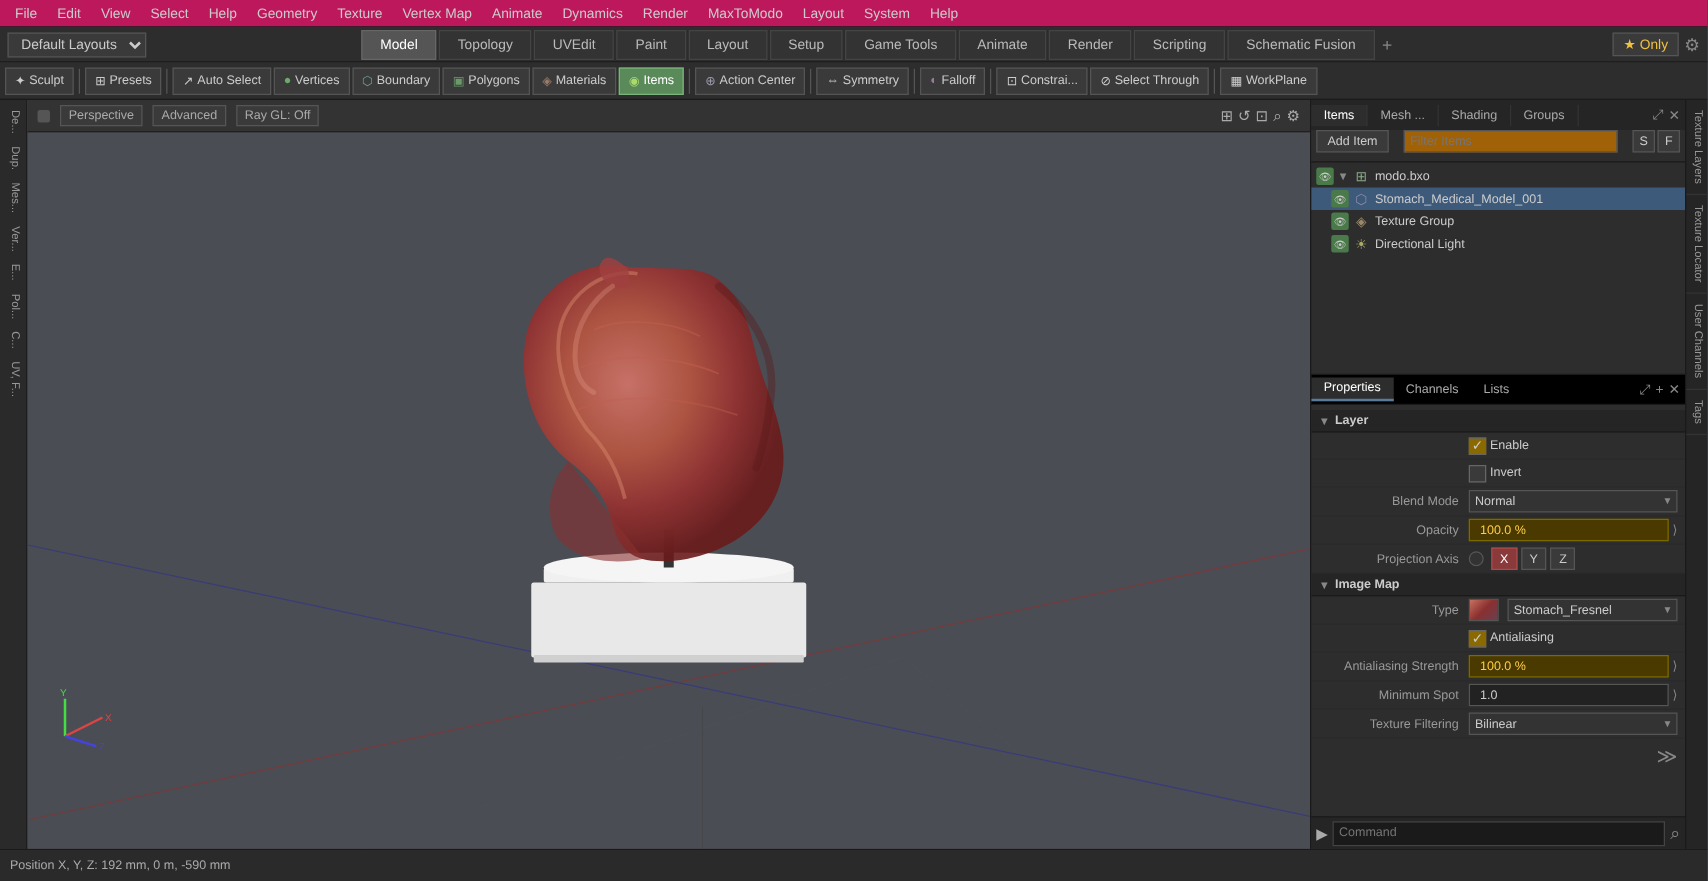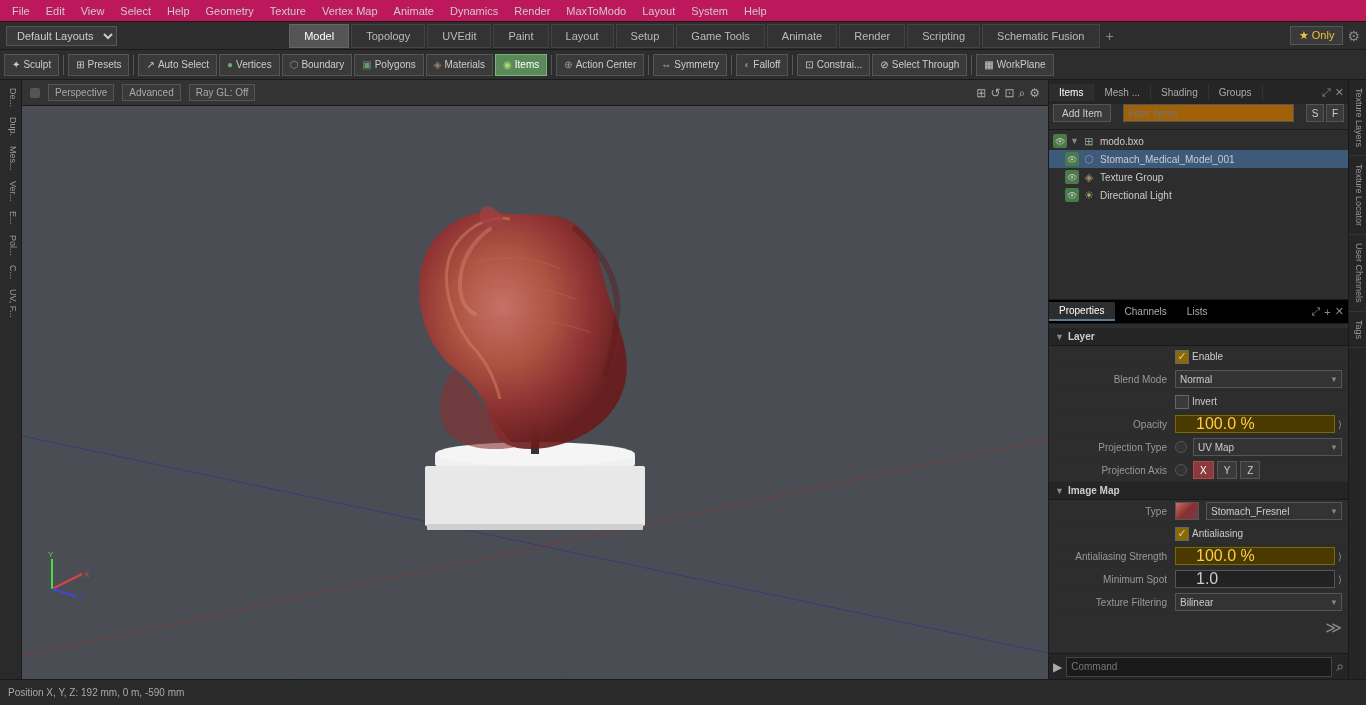--- a/index.html
+++ b/index.html
@@ -90,21 +90,21 @@
     .props-tab-icons { margin-left: auto; display: flex; align-items: center; gap: 4px; padding: 0 4px; }
 
     #props-content { flex: 1; overflow-y: auto; padding: 4px 0; }
     .section-header { display: flex; align-items: center; padding: 3px 6px; background: #252525; border-bottom: 1px solid #1a1a1a; cursor: pointer; }
     .section-arrow { color: #888; margin-right: 4px; font-size: 9px; }
     .section-label { font-size: 10px; color: #ccc; font-weight: bold; }
 
     .prop-row { display: flex; align-items: center; padding: 2px 6px; min-height: 22px; border-bottom: 1px solid #2a2a2a; }
     .prop-label { color: #999; font-size: 10px; width: 120px; text-align: right; padding-right: 8px; flex-shrink: 0; }
     .prop-value { flex: 1; display: flex; align-items: center; gap: 3px; }
-    .prop-input { background: #222; border: 1px solid #555; color: #ccc; font-size: 16px; padding: 1px 20px; height: 18px; width: 100%; }
+    .prop-input { background: #222; border: 1px solid #555; color: #ccc; font-size: 10px; padding: 1px 8px; height: 18px; width: 100%; }
     .prop-input-orange { background: #4a3a00; border: 1px solid #7a6a00; color: #ffcc44; }
     .prop-select { background: #333; border: 1px solid #555; color: #ccc; font-size: 10px; padding: 1px 4px; height: 18px; width: 100%; cursor: pointer; appearance: none; }
     .prop-select-wrapper { flex: 1; position: relative; }
     .prop-select-wrapper::after { content: '▼'; position: absolute; right: 4px; top: 50%; transform: translateY(-50%); color: #888; font-size: 8px; pointer-events: none; }
     .prop-check { width: 14px; height: 14px; background: #3a3a3a; border: 1px solid #666; display: flex; align-items: center; justify-content: center; cursor: pointer; }
     .prop-check.checked-orange { background: #8a6a00; }
     .prop-check-label { font-size: 10px; color: #ccc; }
     .prop-xyz-btn { padding: 1px 6px; font-size: 10px; border: 1px solid #555; cursor: pointer; height: 18px; }
     .prop-xyz-btn.x-active { background: #8a3a3a; border-color: #aa4a4a; color: #fff; }
     .prop-xyz-btn.y-btn { background: #3a3a3a; color: #ccc; }
@@ -405,58 +405,47 @@
 
         <div class="prop-row">
           <div class="prop-label"></div>
           <div class="prop-value">
             <div class="prop-check checked-orange">✓</div>
             <span class="prop-check-label">Enable</span>
           </div>
         </div>
 
         <div class="prop-row">
+          <div class="prop-label"></div>
+          <div class="prop-value">
+            <div class="prop-check"></div>
+            <span class="prop-check-label">Invert</span>
+          </div>
+        </div>
+
+        <div class="prop-row">
           <div class="prop-label">Blend Mode</div>
           <div class="prop-value">
             <div class="prop-select-wrapper" style="flex:1;">
               <select class="prop-select">
                 <option>Normal</option>
               </select>
             </div>
           </div>
         </div>
 
         <div class="prop-row">
-          <div class="prop-label"></div>
-          <div class="prop-value">
-            <div class="prop-check"></div>
-            <span class="prop-check-label">Invert</span>
-          </div>
-        </div>
-
-        <div class="prop-row">
           <div class="prop-label">Opacity</div>
           <div class="prop-value">
             <input class="prop-input prop-input-orange" type="text" value="100.0 %" style="">
             <span style="color:#888; cursor:pointer; font-size:10px;">⟩</span>
           </div>
         </div>
 
 
-        <div class="prop-row">
-          <div class="prop-label">Projection Type</div>
-          <div class="prop-value">
-            <div style="width:12px; height:12px; border-radius:50%; border:1px solid #555; margin-right:3px; background:#333;"></div>
-            <div class="prop-select-wrapper" style="flex:1;">
-              <select class="prop-select">
-                <option>UV Map</option>
-              </select>
-            </div>
-          </div>
-        </div>
 
         <div class="prop-row">
           <div class="prop-label">Projection Axis</div>
           <div class="prop-value">
             <div style="width:12px; height:12px; border-radius:50%; border:1px solid #555; margin-right:3px; background:#333;"></div>
             <button class="prop-xyz-btn x-active">X</button>
             <button class="prop-xyz-btn y-btn">Y</button>
             <button class="prop-xyz-btn z-btn">Z</button>
           </div>
         </div>

